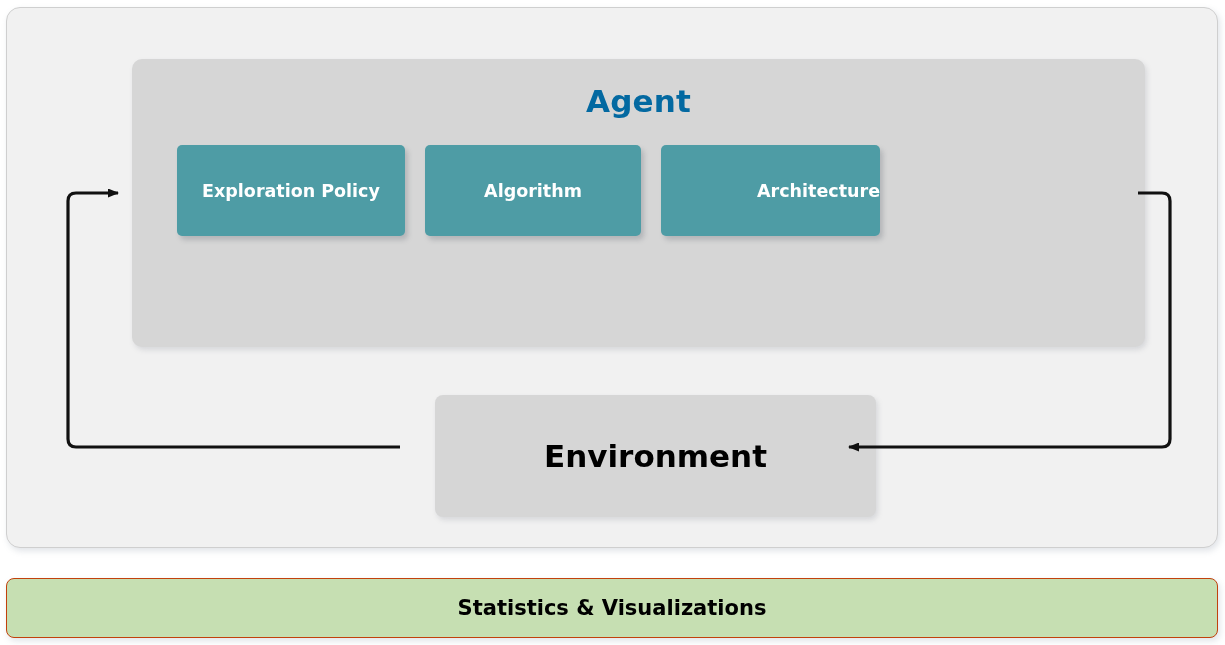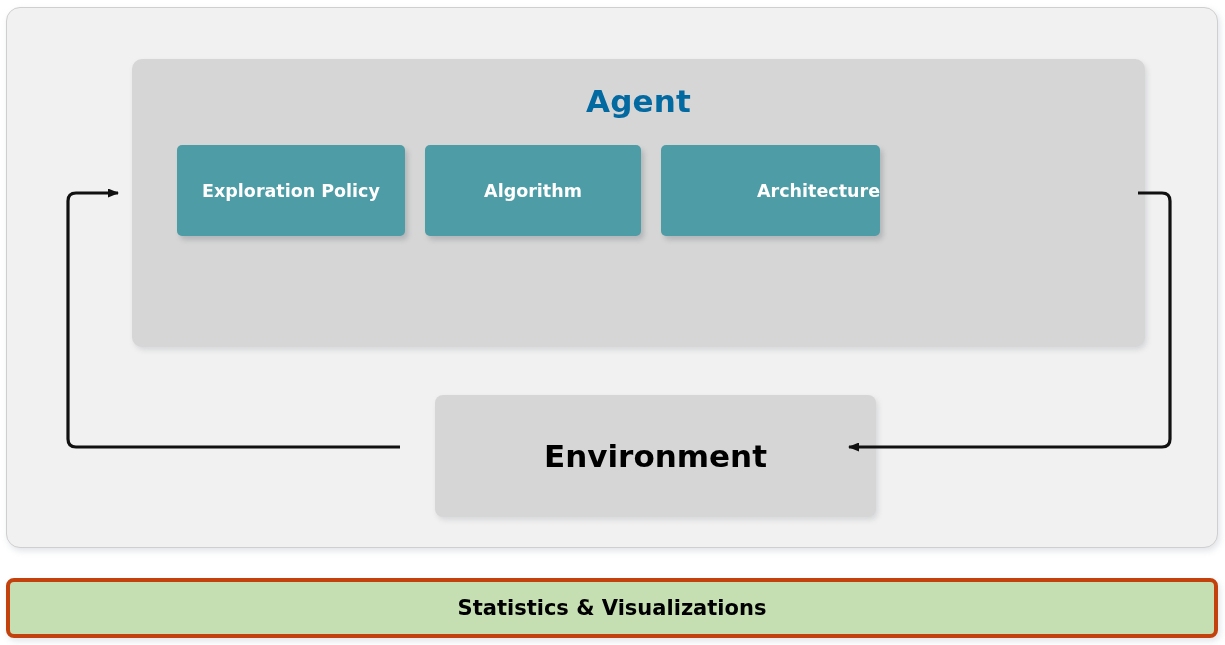--- a/index.html
+++ b/index.html
@@ -134,21 +134,21 @@
   }
 
   
   .stats-bar {
     position: absolute;
     left: 6px;
     top: 578px;
     width: 1212px;
     height: 60px;
     background: #c6dfb2;
-    border: 4px solid #c2410c;
+    border: 1px solid #c2410c;
     border-radius: 8px;
     display: flex;
     align-items: center;
     justify-content: center;
     font-size: 21px;
     font-weight: bold;
     color: #000000;
     box-sizing: border-box;
     box-shadow: 2px 3px 6px rgba(120,130,150,0.22);
   }

